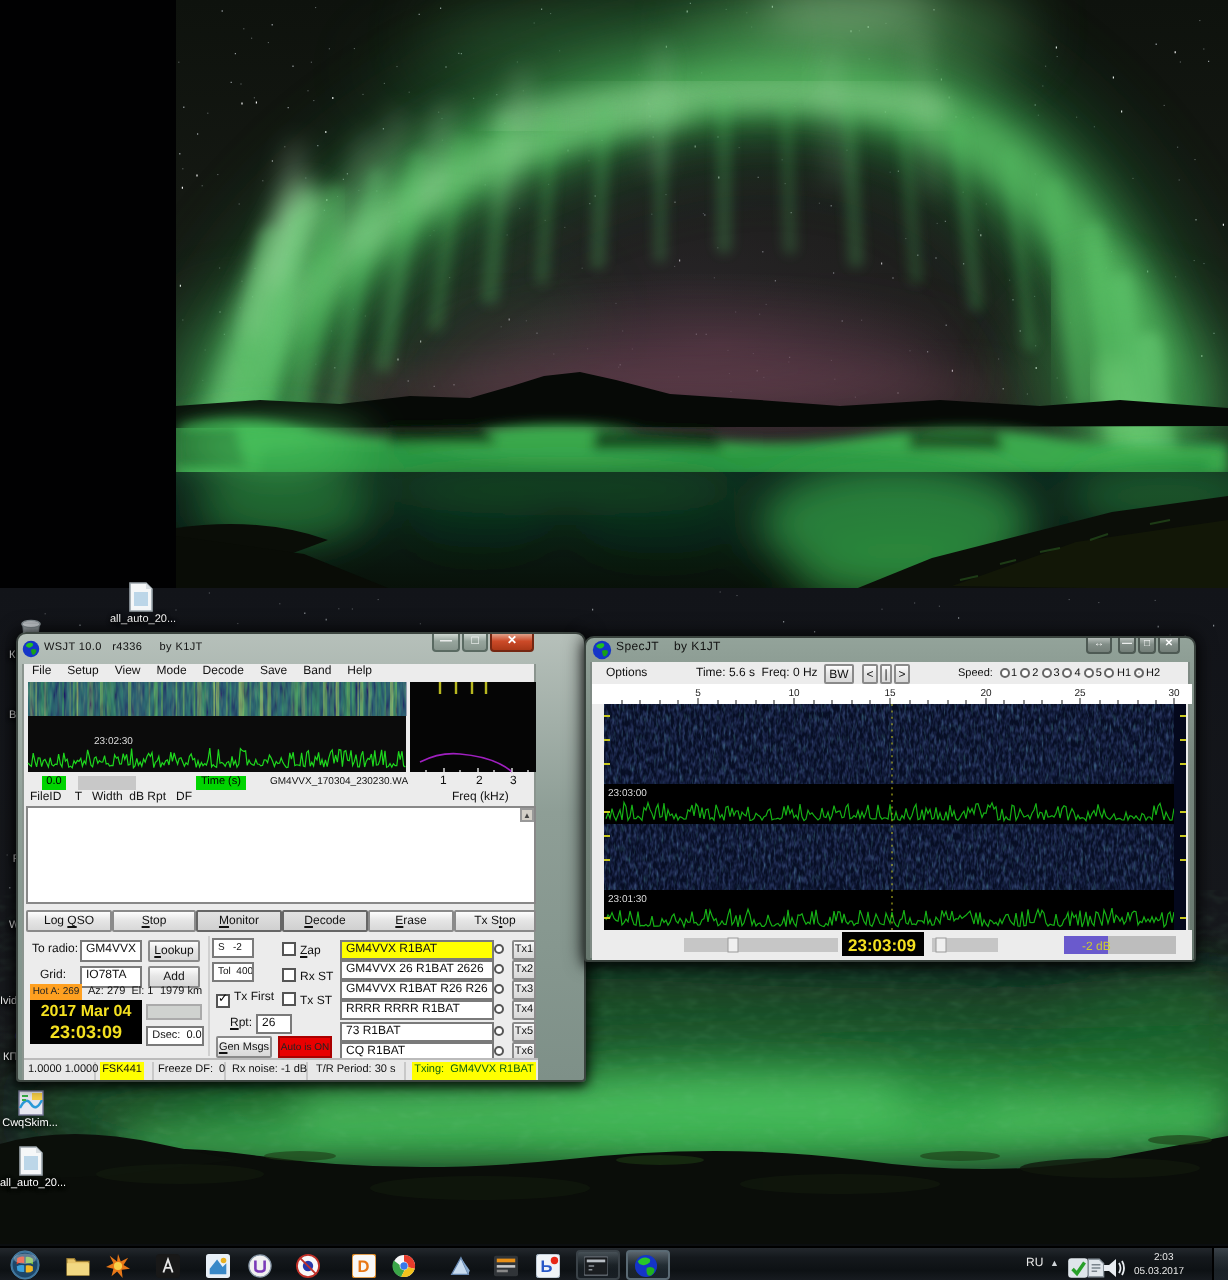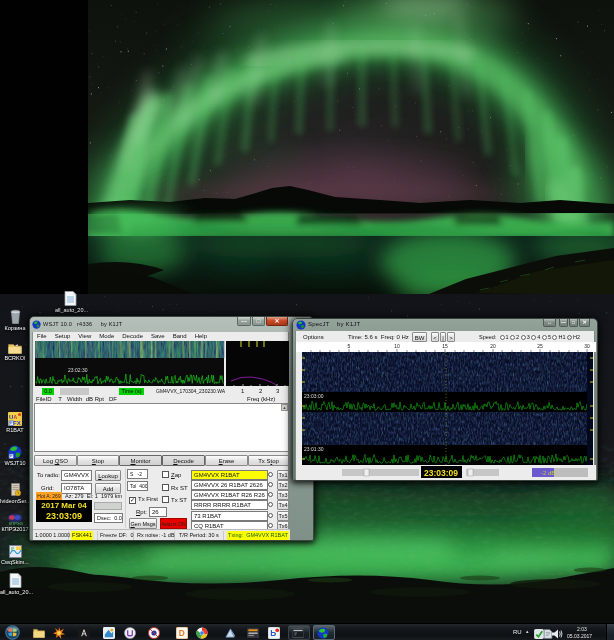--- a/index.html
+++ b/index.html
@@ -1,20 +1,20 @@
 <!DOCTYPE html>
 <html><head><meta charset="utf-8">
 <style>
 html,body{margin:0;padding:0;background:#000;}
 #screen{position:relative;width:614px;height:640px;overflow:hidden;background:#0b0e10;
   font-family:"Liberation Sans",sans-serif;}
 #screen *{box-sizing:border-box;}
 .abs{position:absolute;}
 
-#wsjt{left:29px;top:316px;width:285px;height:225px;border-radius:5px 5px 2px 2px;
+#wsjt{left:8px;top:316px;width:285px;height:225px;border-radius:5px 5px 2px 2px;
  background:linear-gradient(#b6c0ba,#8e9e96 40%,#7e9088);
  box-shadow:0 0 9px 1px rgba(0,0,0,.75),0 2px 5px rgba(0,0,0,.6);border:1px solid #3c4540;}
 #wsjt .client{left:2px;top:15px;width:257px;height:208px;background:#ececec;border:1px solid #8a948e;border-top:none;}
 .tbtext{font-size:5.5px;color:#111;letter-spacing:.2px;}
 .capbtn{top:0px;height:9px;border:1px solid #5a6a62;border-top:none;
  background:linear-gradient(#cfd8d2,#97a59d 45%,#87958d);border-radius:0 0 2px 2px;}
 .capbtn.close{background:linear-gradient(#e0a088,#cc4a28 45%,#aa3818);border-color:#742712;}
 .capglyph{position:absolute;left:0;right:0;text-align:center;font-size:6px;line-height:8px;color:#fff;font-weight:bold;}
 .menu{font-size:6px;color:#111;}
 .menu span{margin-right:8px;}

